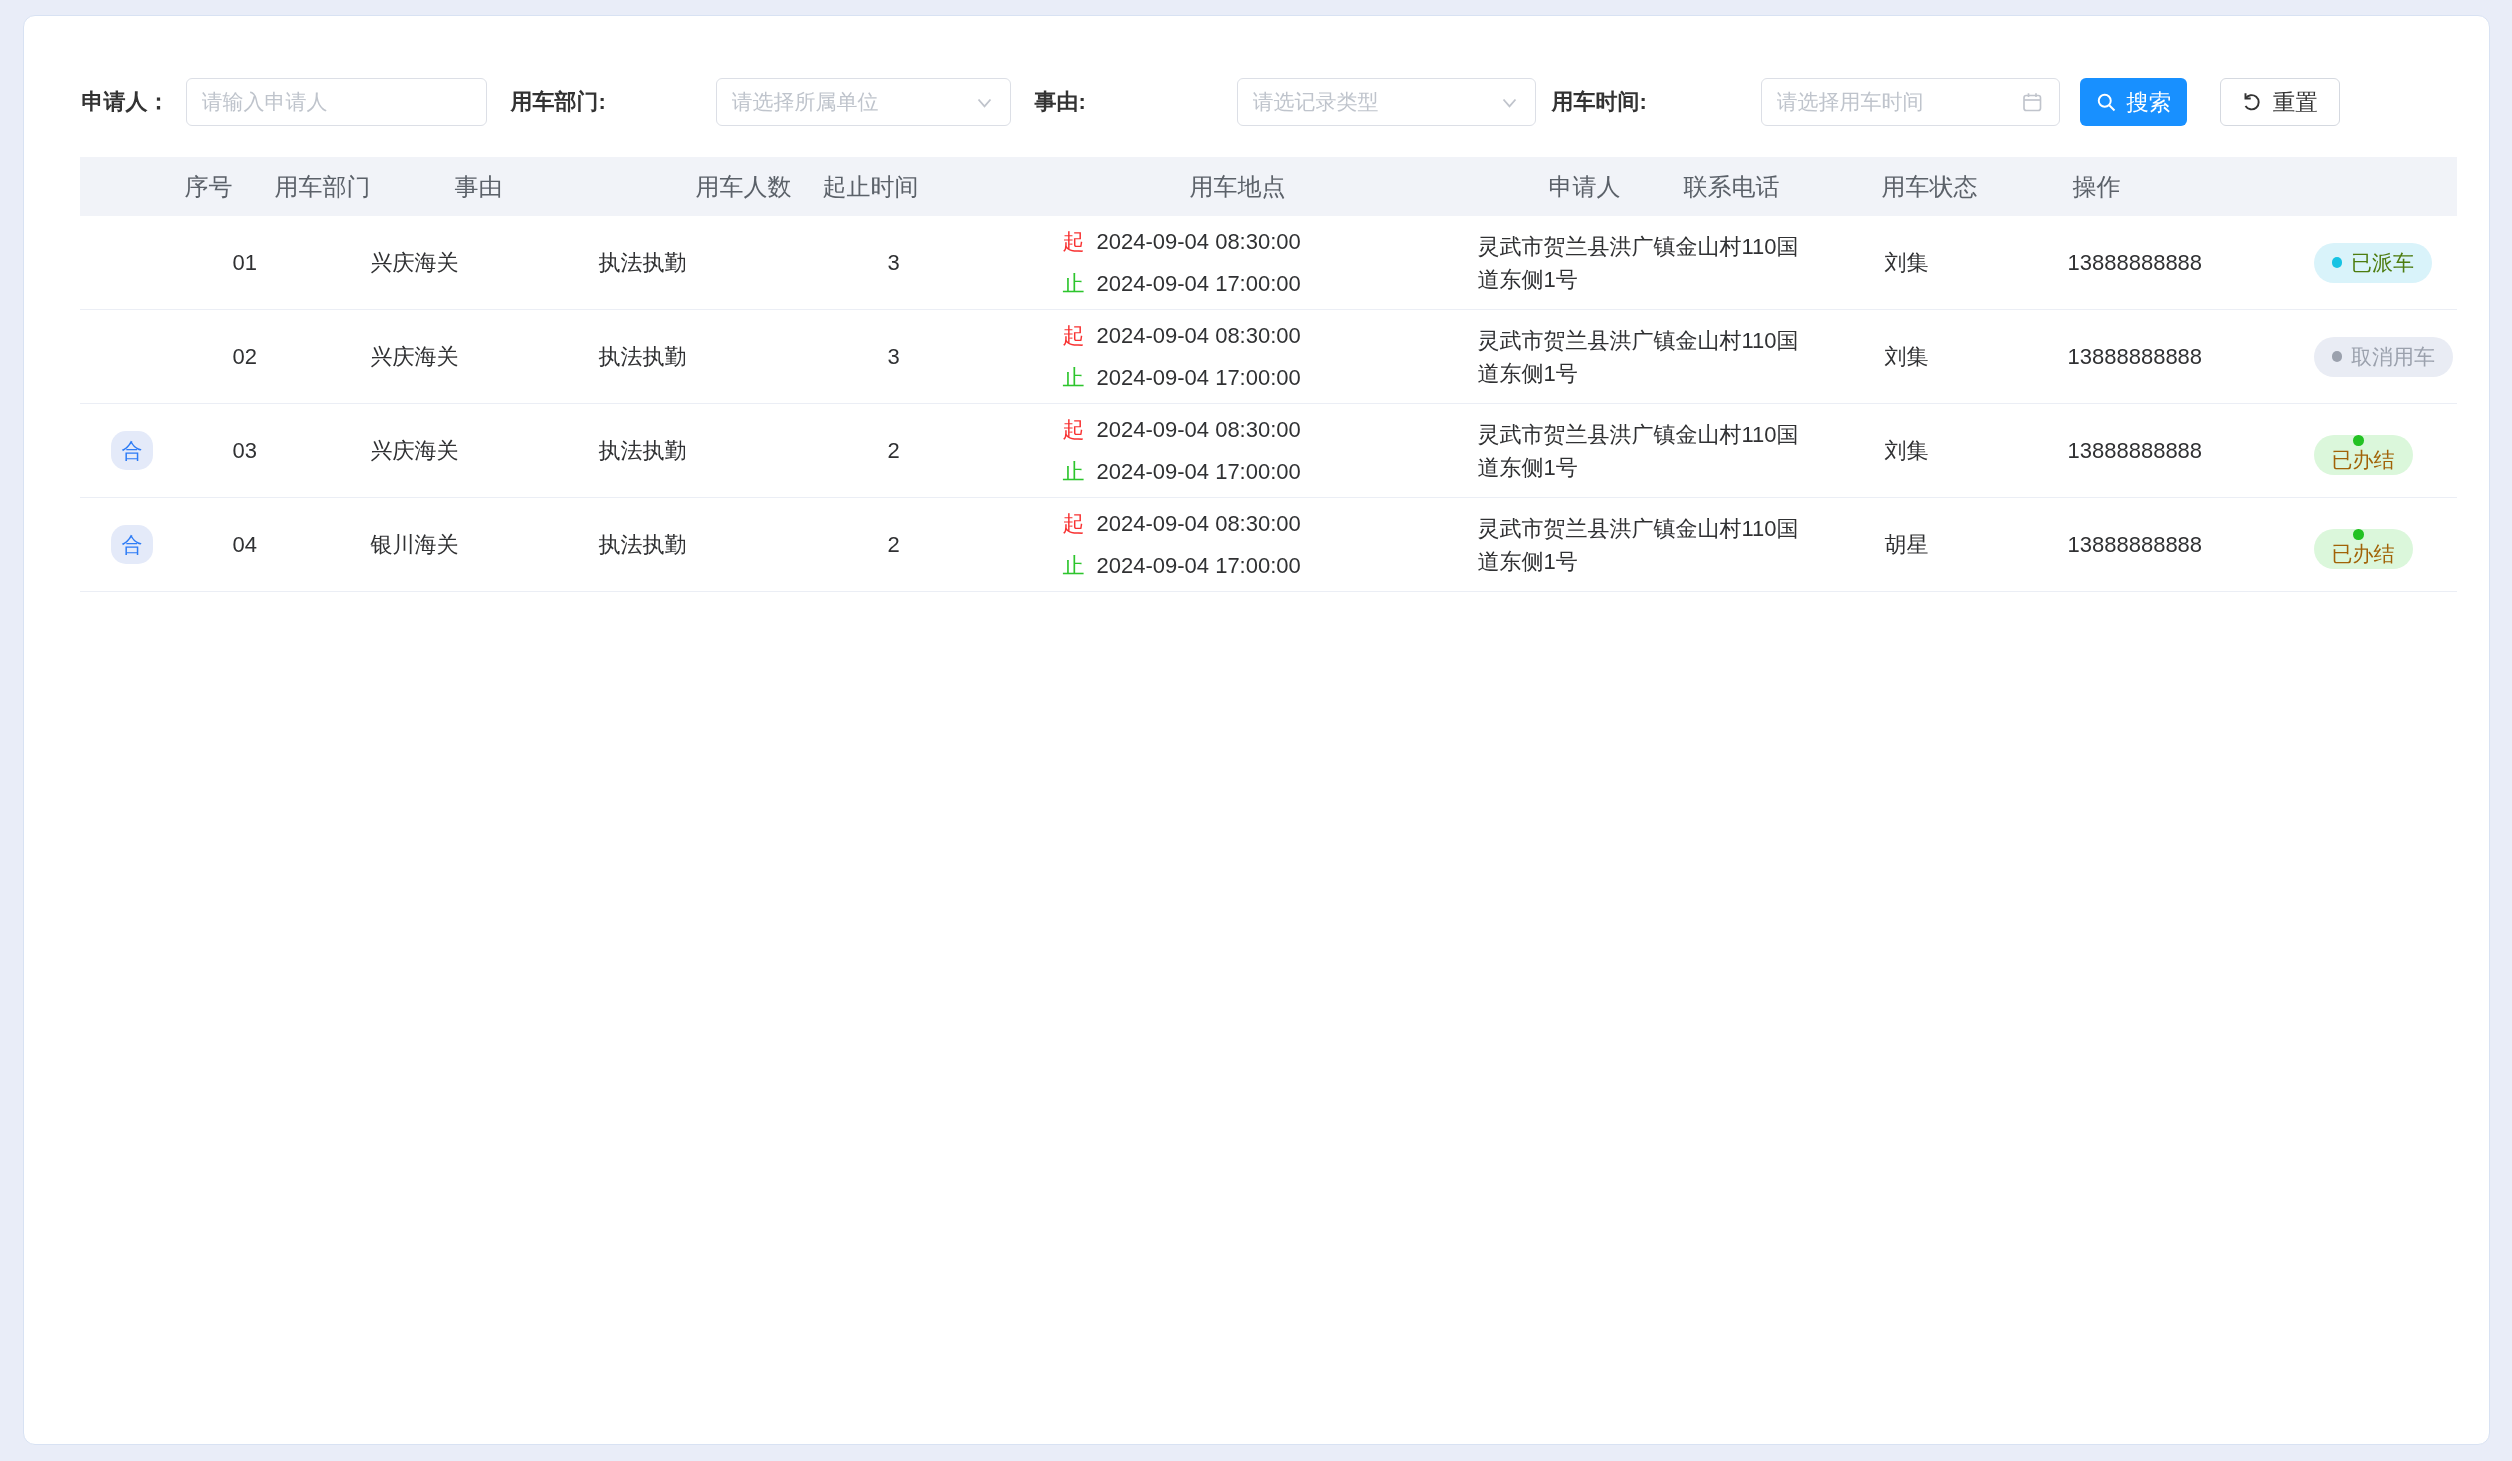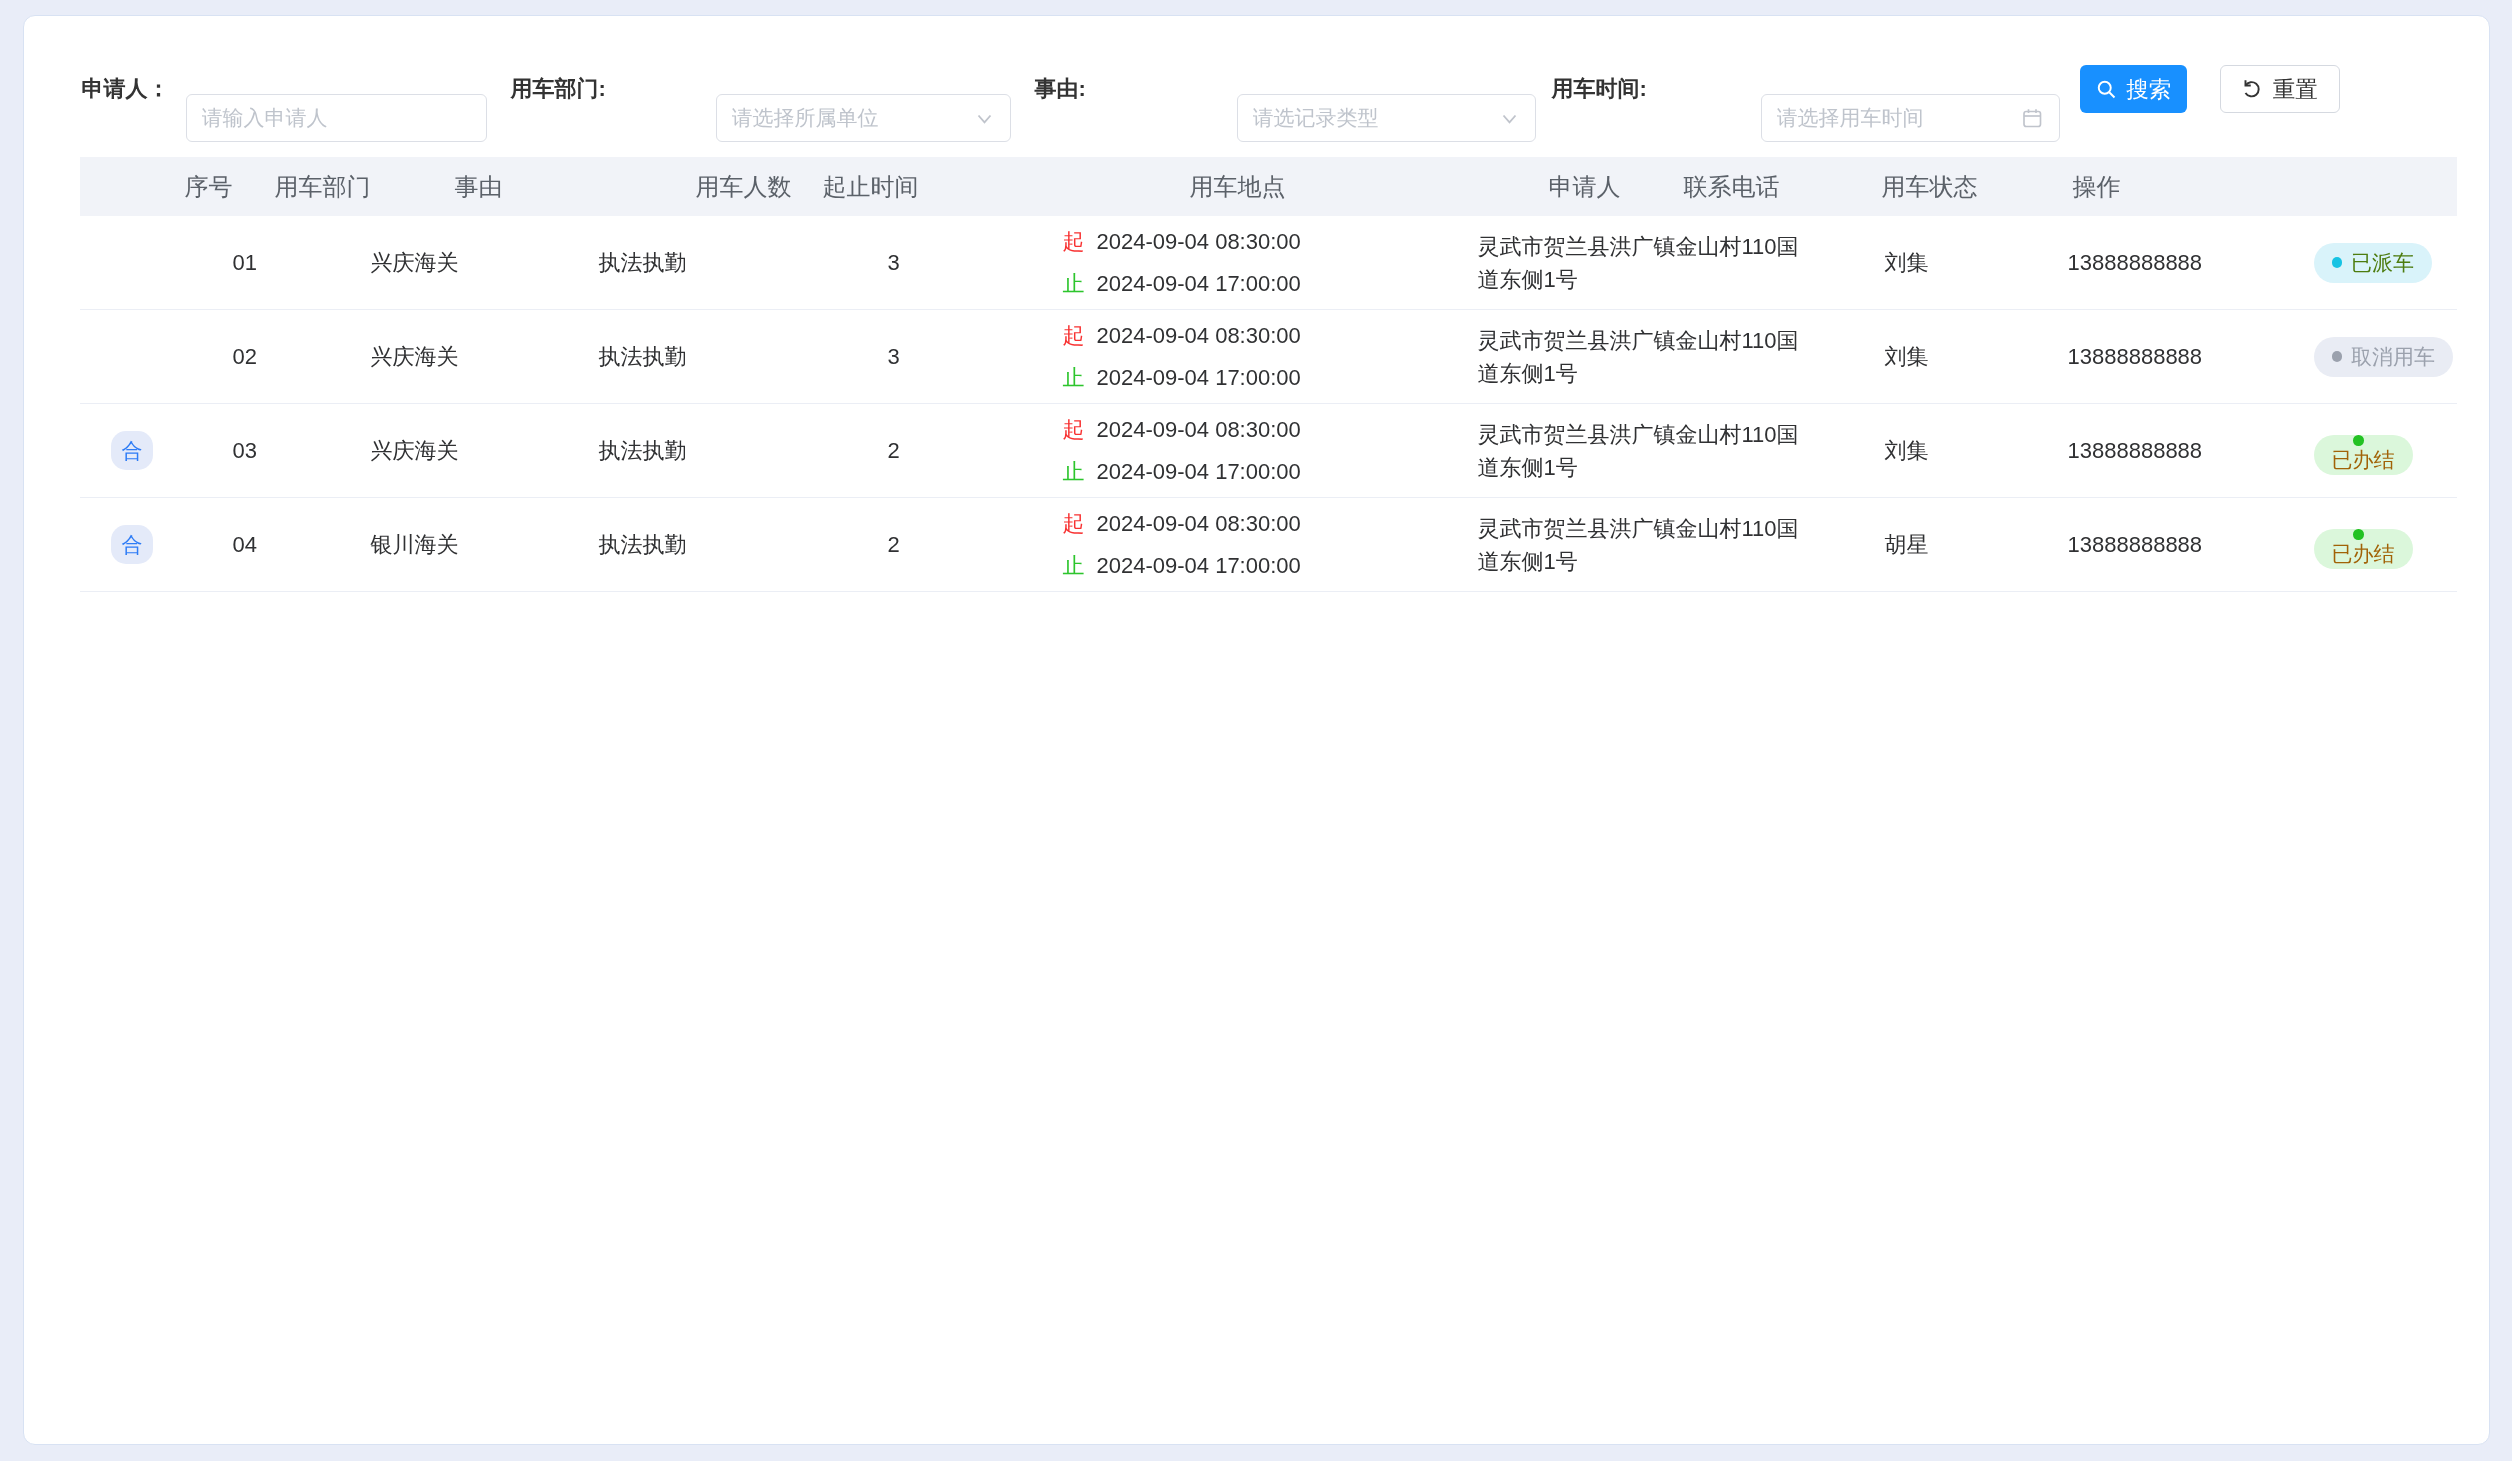--- a/index.html
+++ b/index.html
@@ -1,22 +1,22 @@
 <!DOCTYPE html>
 <html style="font-size:12px"><head>
 <meta charset="utf-8">
 <style>
   * { margin:0; padding:0; box-sizing:border-box; }
   html,body { width:2512px; height:1461px; background:#e9edf8; font-family:"Liberation Sans","DejaVu Sans",sans-serif; color:#303133; }
   .card { position:absolute; left:22.5px; top:15px; width:2467px; height:1430px; background:#fff; border:1.5px solid #d8e2f3; border-radius:12px; }
 
   
-  .filters { position:absolute; left:0; top:49px; width:100%; height:48px; }
+  .filters { position:absolute; left:0; top:62px; width:100%; height:48px; }
   .f-label { position:absolute; top:0; height:48px; line-height:48px; font-size:22px; font-weight:600; color:#333; white-space:nowrap; }
-  .f-box { position:absolute; top:0; height:48px; background:#fff; border:1.5px solid #dcdfe6; border-radius:6px; display:flex; align-items:center; padding:0 15px;margin-top:29px; }
+  .f-box { position:absolute; top:0; height:48px; background:#fff; border:1.5px solid #dcdfe6; border-radius:6px; display:flex; align-items:center; padding:0 15px; }
   .f-box input { border:none; outline:none; width:100%; font-size:21px; font-family:inherit; color:#333; background:transparent; }
   .f-box input::placeholder { color:#bfc4cc; }
   .f-placeholder { flex:1; font-size:21px; color:#bfc4cc; white-space:nowrap; overflow:hidden; }
   .f-icon { flex:0 0 auto; margin-left:9px; display:flex; align-items:center; }
   .btn { position:absolute; top:0; height:48px; border-radius:6px; display:flex; align-items:center; justify-content:center; gap:9px; font-size:22.5px; cursor:pointer; }
   .btn-primary { background:#1890ff; color:#fff; border:none; }
   .btn-plain { background:#fff; color:#333; border:1.5px solid #d5d9e0; }
 
   
   .table { position:absolute; left:56px; top:141px; width:2377px; }

